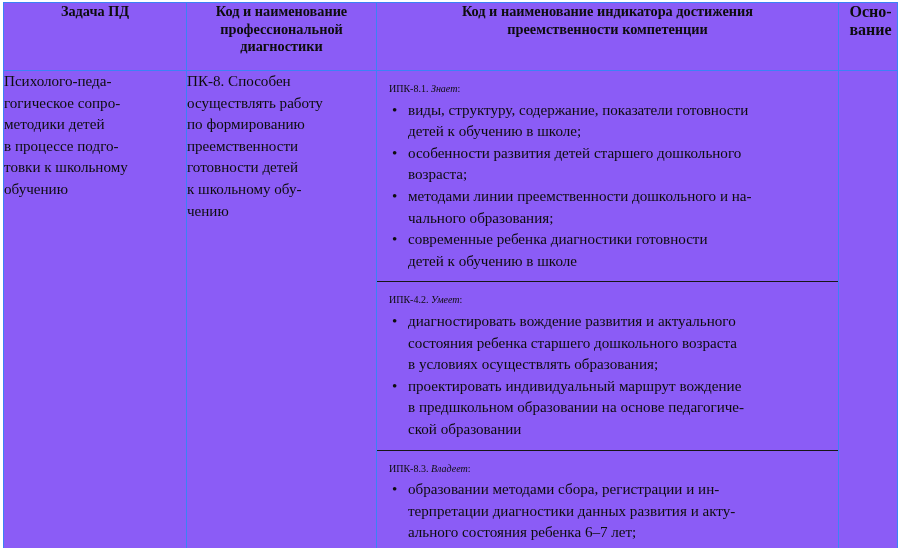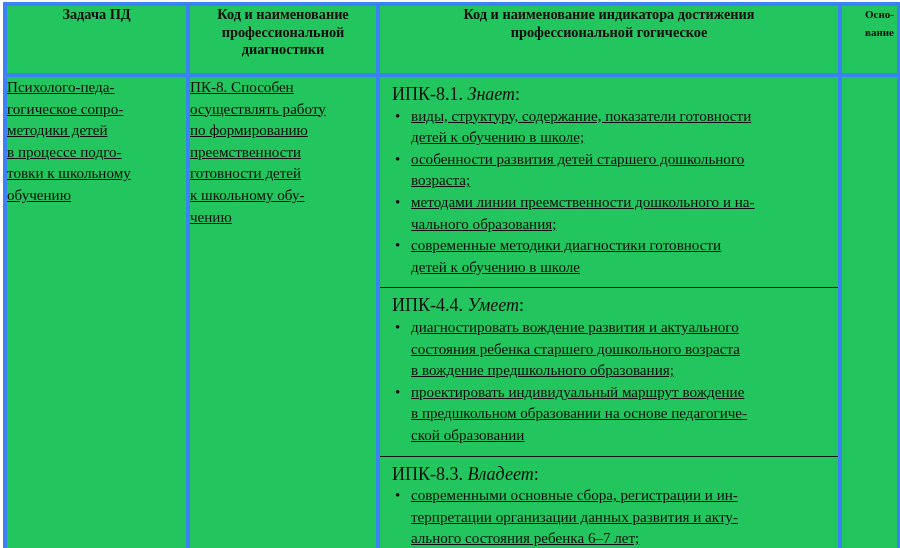--- a/index.html
+++ b/index.html
@@ -28,48 +28,47 @@
     left: 3px;
     top: 2px;
     width: 894px;
     border-collapse: collapse;
     table-layout: fixed;
     background: #ffffff;
   }
 
   table.competency-table td,
   table.competency-table th {
-    border: 4px solid #3b82f6;
+    border: 1px solid #3b82f6;
     vertical-align: top;
     padding: 0;
-    background: #22c55e;
+    background: #8b5cf6;
   }
 
   
   col.c1 { width: 183px; }
   col.c2 { width: 190px; }
   col.c3 { width: 462px; }
   col.c4 { width: 59px; }
 
   
   thead th {
     height: 67px;
     text-align: center;
     vertical-align: middle;
     font-weight: bold;
     font-size: 14.3px;
     line-height: 17.5px;
     padding: 4px 5px;
   }
   thead th.h1 { padding-left: 6px; padding-right: 6px; }
   thead th.h4 {
-    font-size: 11px;
+    font-size: 16px;
     padding-left: 8px;
     padding-right: 3px;
-    text-align: right;
   }
 
   
   td.body-cell {
     font-size: 15.1px;
     line-height: 21.6px;
     padding: 7px 8px 8px 11px;
   }
   td.cell-col2 { padding-left: 11px; padding-right: 6px; }
 
@@ -84,21 +83,21 @@
   }
   .indicator-block {
     padding: 7px 8px 9px 12px;
     border-bottom: 1px solid #161616;
   }
   .indicator-block:last-child {
     border-bottom: none;
     padding-bottom: 8px;
   }
   .indicator-title {
-    font-size: 18px;
+    font-size: 10px;
     line-height: 21.6px;
     white-space: nowrap;
   }
   .indicator-title .verb {
     font-style: italic;
   }
 
   ul.indicator-list {
     margin: 0;
     padding: 0;
@@ -113,21 +112,21 @@
   }
   ul.indicator-list li::before {
     content: "\2022";
     position: absolute;
     left: 3px;
     top: 0;
     font-size: 15.1px;
     line-height: 21.6px;
   }
 
-  .nowrap-line { white-space: nowrap; text-decoration: underline; }
+  .nowrap-line { white-space: nowrap; }
 </style>
 </head>
 <body>
 
 <div class="sheet">
 
   <table class="competency-table">
     <colgroup>
       <col class="c1">
       <col class="c2">
@@ -140,21 +139,21 @@
         <th class="h1">
           <span>Задача ПД</span>
         </th>
         <th class="h2">
           <span>Код и наименование</span><br>
           <span>профессиональной</span><br>
           <span>диагностики</span>
         </th>
         <th class="h3">
           <span>Код и наименование индикатора достижения</span><br>
-          <span>профессиональной гогическое</span>
+          <span>преемственности компетенции</span>
         </th>
         <th class="h4">
           <span>Осно-</span><br>
           <span>вание</span>
         </th>
       </tr>
     </thead>
 
     <tbody>
       <tr>
@@ -190,48 +189,48 @@
                 </li>
                 <li>
                   <span class="nowrap-line">особенности развития детей старшего дошкольного</span><br>
                   <span class="nowrap-line">возраста;</span>
                 </li>
                 <li>
                   <span class="nowrap-line">методами линии преемственности дошкольного и на-</span><br>
                   <span class="nowrap-line">чального образования;</span>
                 </li>
                 <li>
-                  <span class="nowrap-line">современные методики диагностики готовности</span><br>
+                  <span class="nowrap-line">современные ребенка диагностики готовности</span><br>
                   <span class="nowrap-line">детей к обучению в школе</span>
                 </li>
               </ul>
             </div>
 
             <div class="indicator-block">
-              <div class="indicator-title"><span>ИПК-4.4.</span> <span class="verb">Умеет</span><span>:</span></div>
+              <div class="indicator-title"><span>ИПК-4.2.</span> <span class="verb">Умеет</span><span>:</span></div>
               <ul class="indicator-list">
                 <li>
                   <span class="nowrap-line">диагностировать вождение развития и актуального</span><br>
                   <span class="nowrap-line">состояния ребенка старшего дошкольного возраста</span><br>
-                  <span class="nowrap-line">в вождение предшкольного образования;</span>
+                  <span class="nowrap-line">в условиях осуществлять образования;</span>
                 </li>
                 <li>
                   <span class="nowrap-line">проектировать индивидуальный маршрут вождение</span><br>
                   <span class="nowrap-line">в предшкольном образовании на основе педагогиче-</span><br>
                   <span class="nowrap-line">ской образовании</span>
                 </li>
               </ul>
             </div>
 
             <div class="indicator-block">
               <div class="indicator-title"><span>ИПК-8.3.</span> <span class="verb">Владеет</span><span>:</span></div>
               <ul class="indicator-list">
                 <li>
-                  <span class="nowrap-line">современными основные сбора, регистрации и ин-</span><br>
-                  <span class="nowrap-line">терпретации организации данных развития и акту-</span><br>
+                  <span class="nowrap-line">образовании методами сбора, регистрации и ин-</span><br>
+                  <span class="nowrap-line">терпретации диагностики данных развития и акту-</span><br>
                   <span class="nowrap-line">ального состояния ребенка 6–7 лет;</span>
                 </li>
                 <li>
                   <span class="nowrap-line">формами и методами организации работы с детьми</span><br>
                   <br>
                   
                 </li>
               </ul>
             </div>
 

